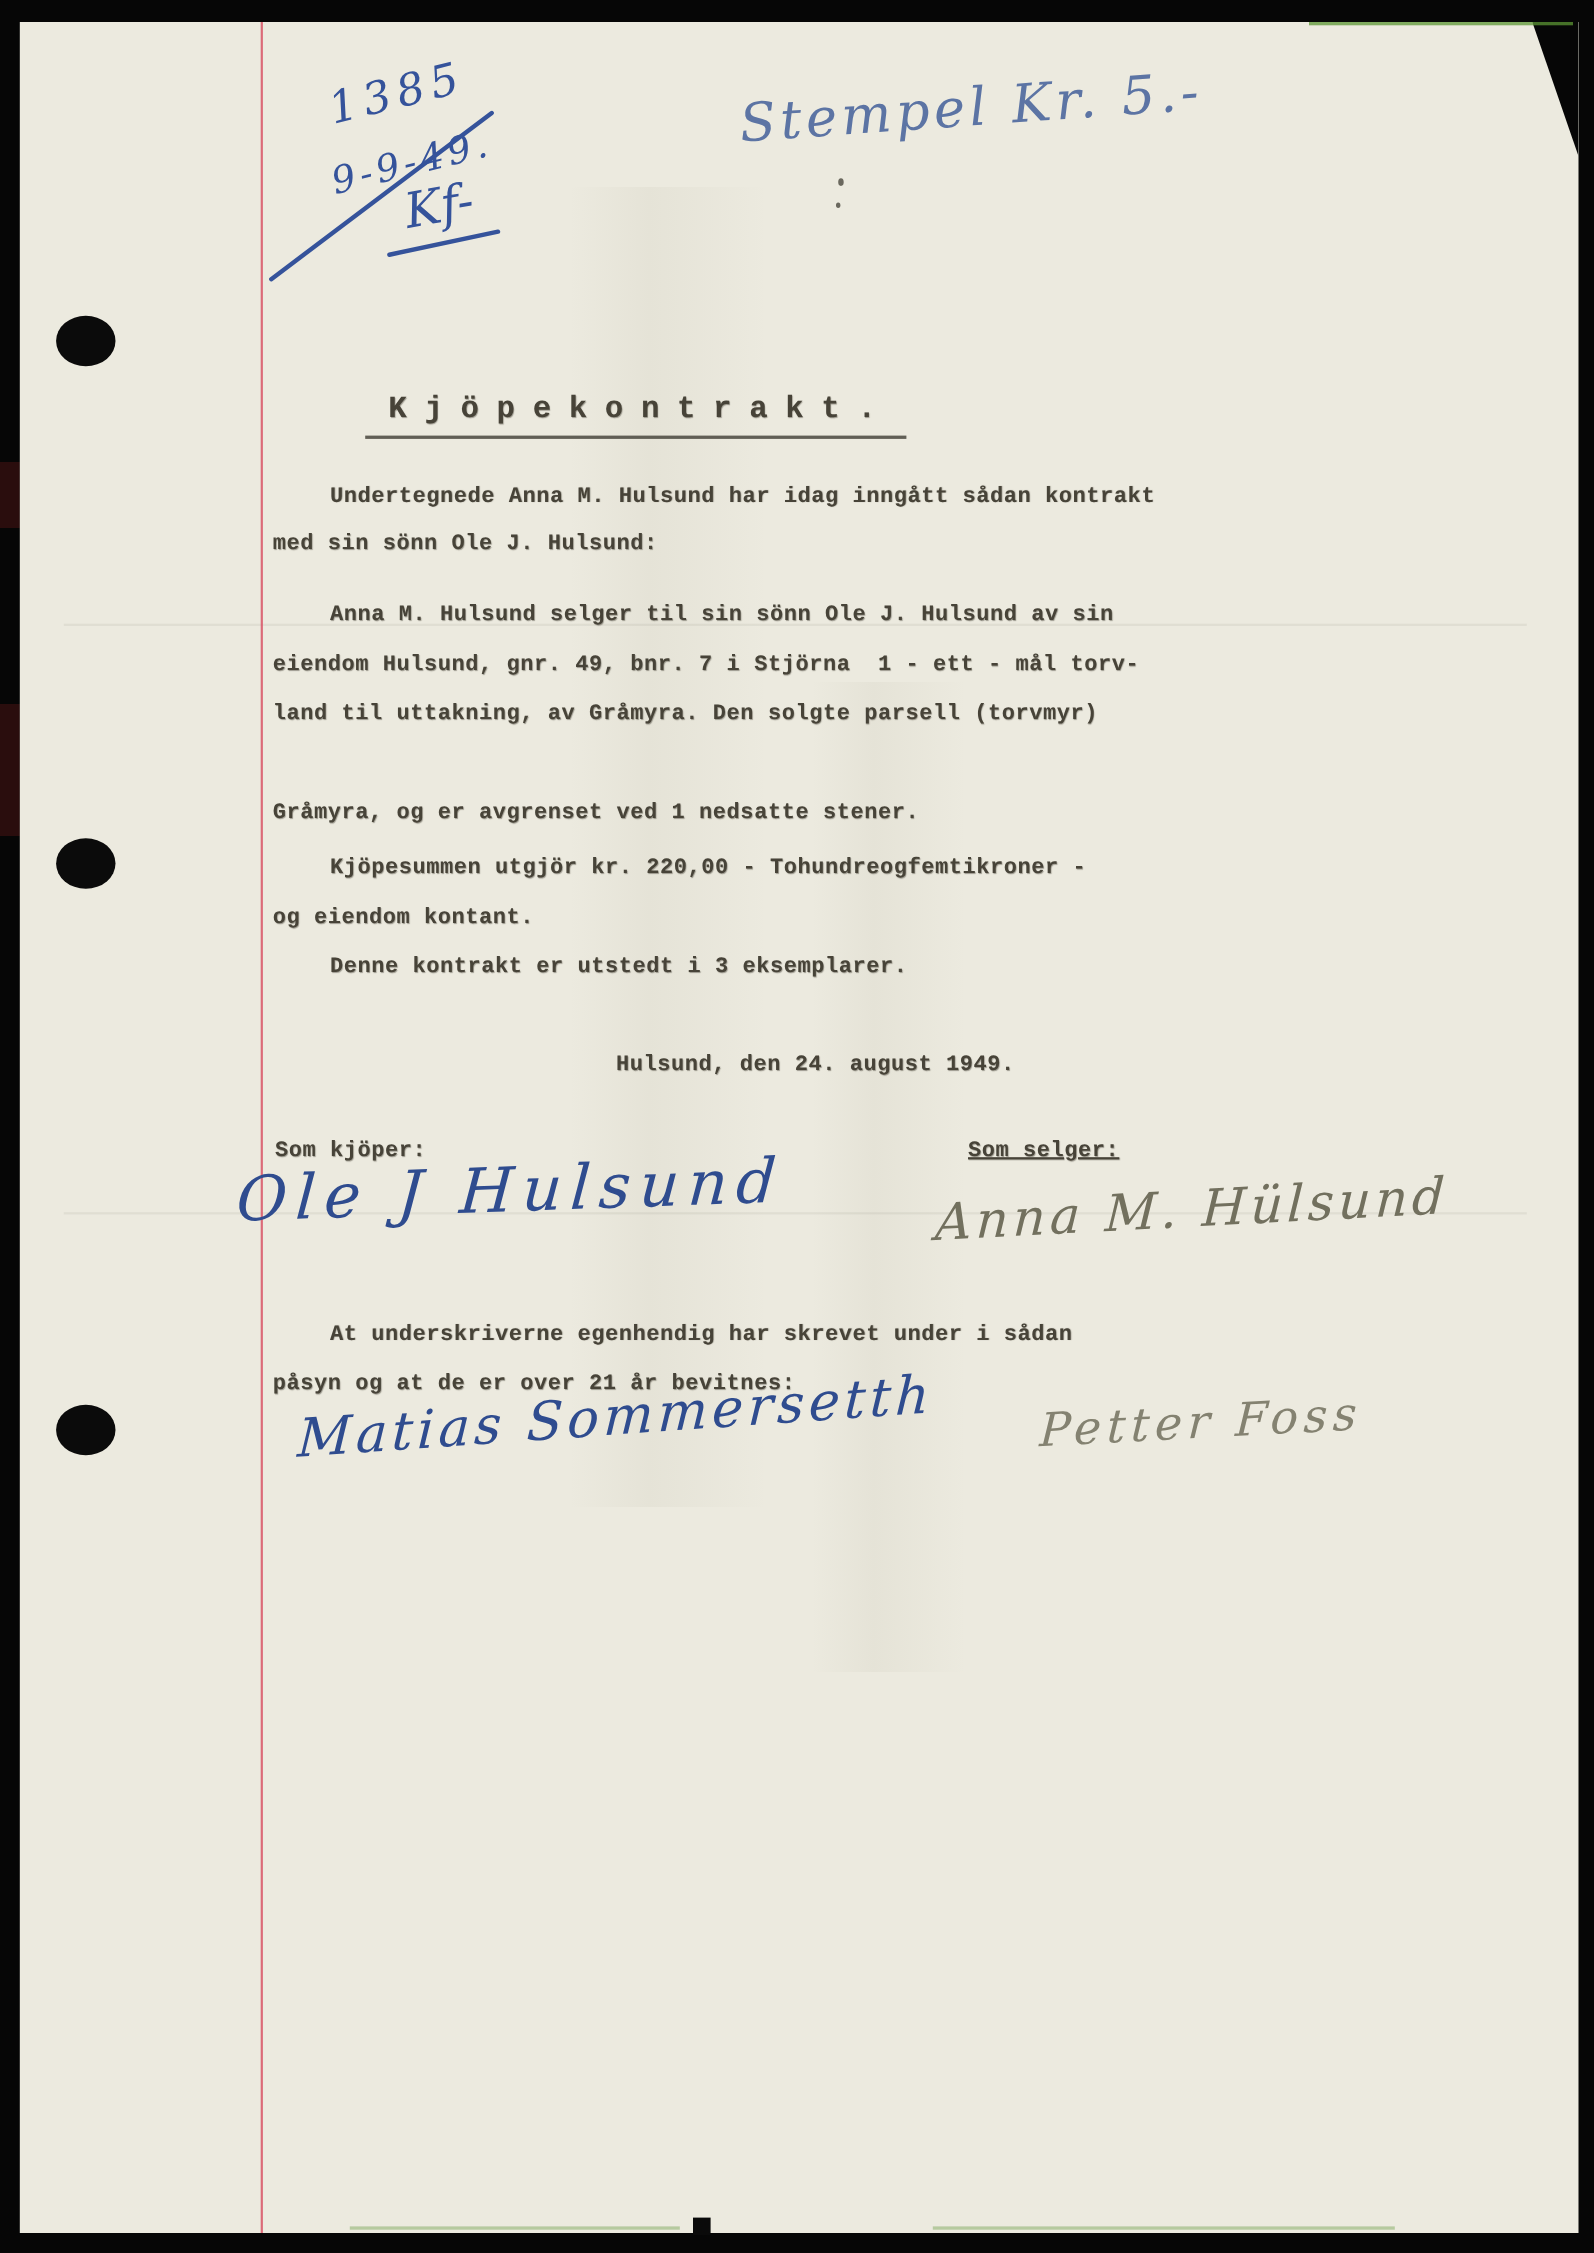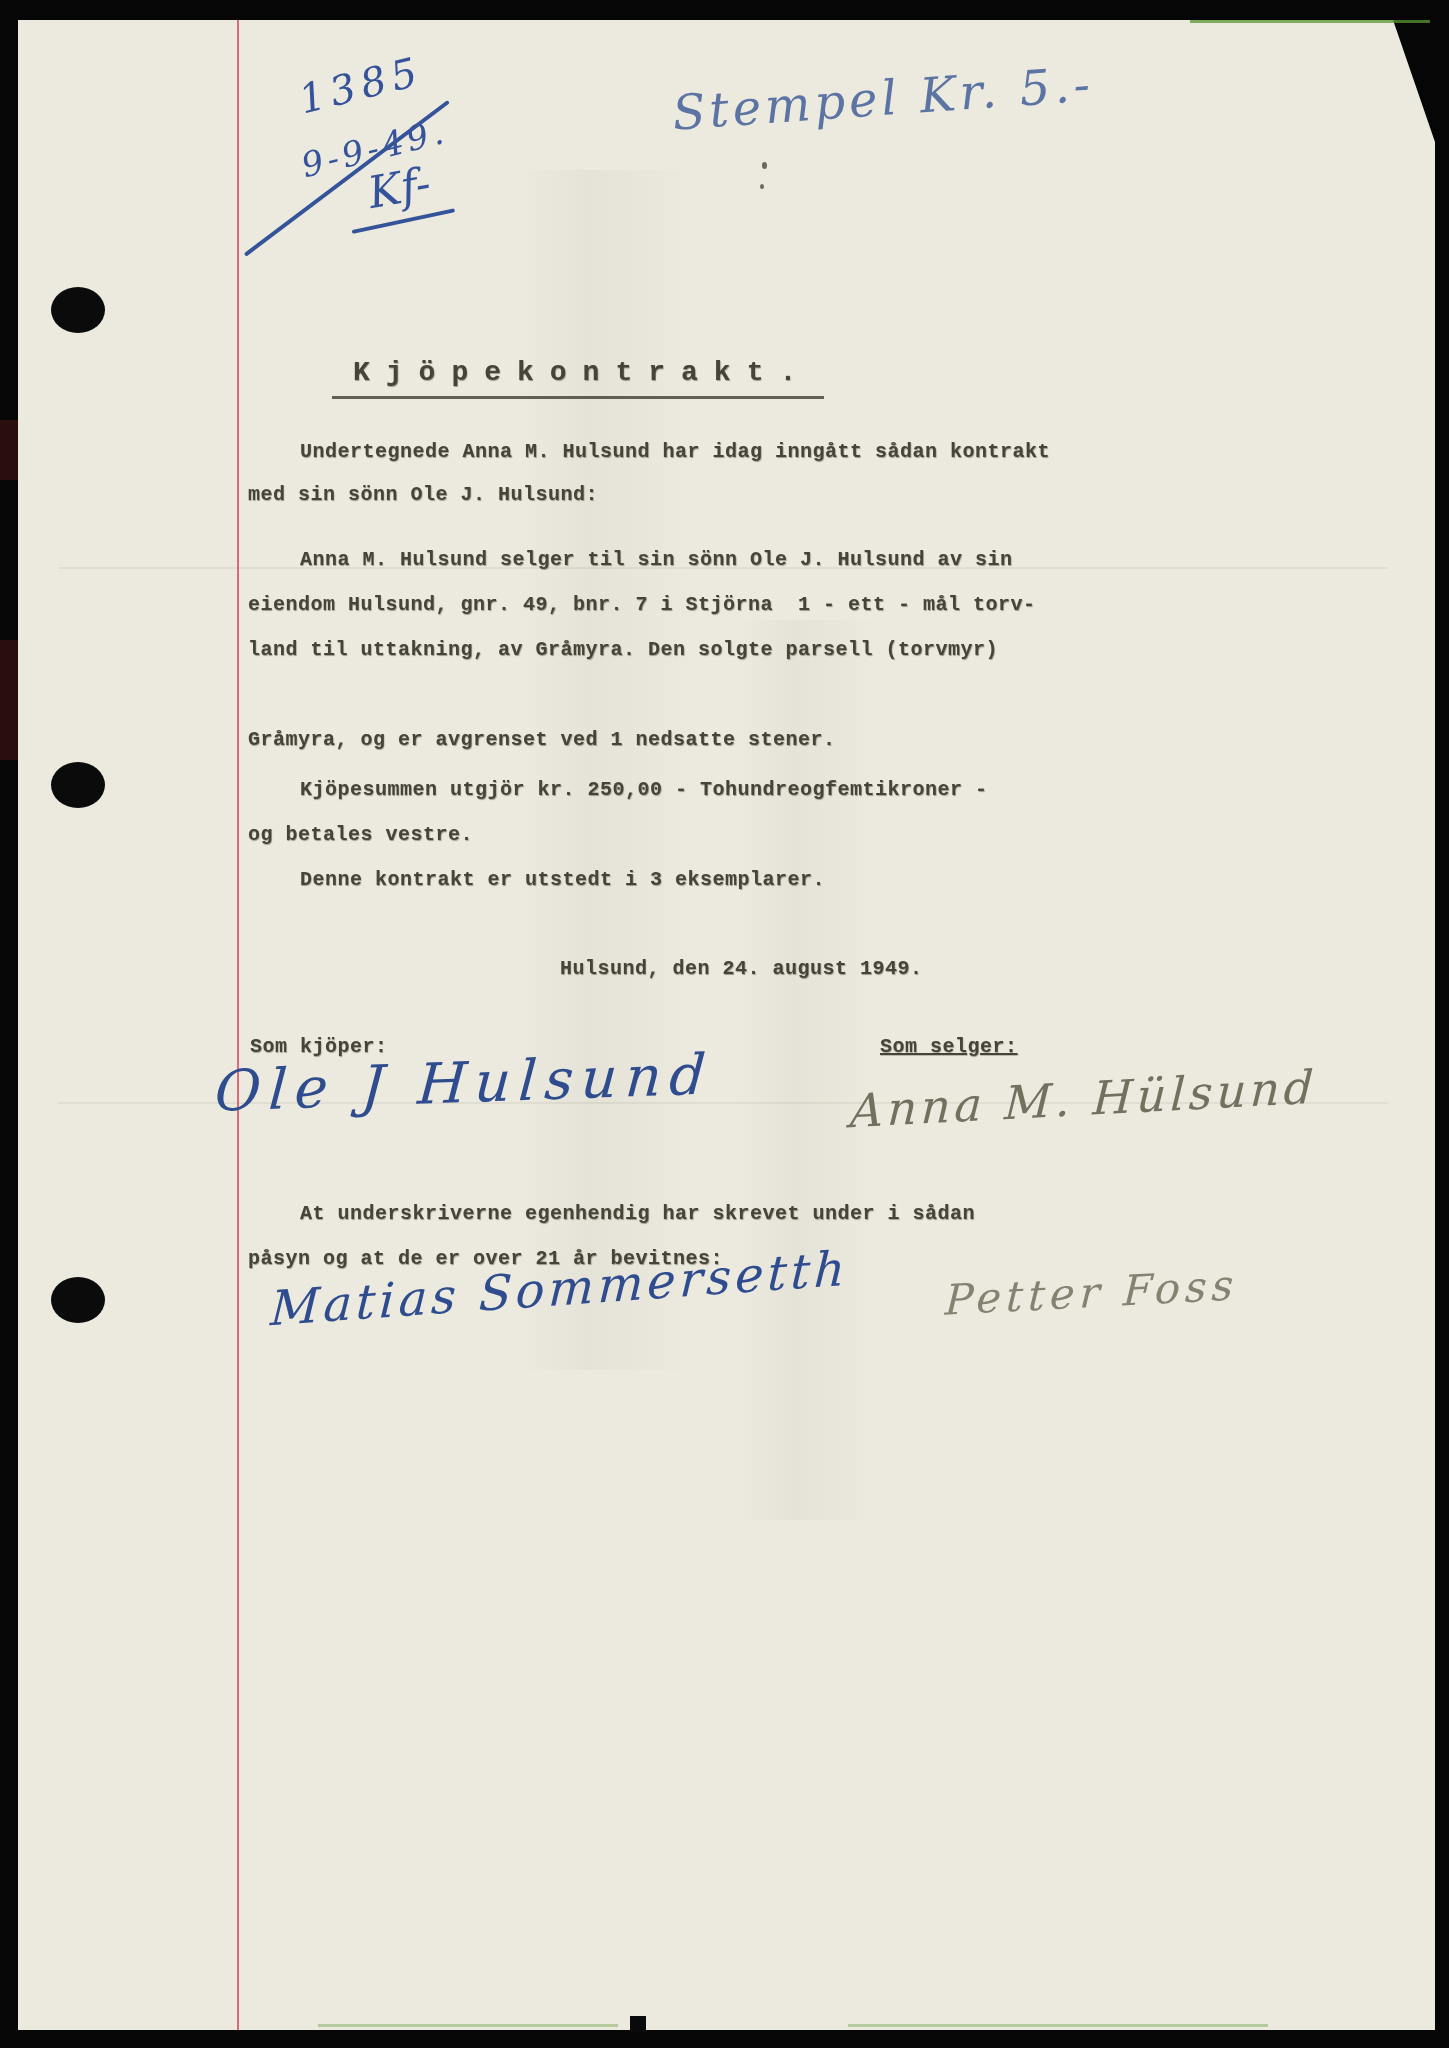--- a/index.html
+++ b/index.html
@@ -83,22 +83,22 @@
     <div class="title-underline" style="left:314px;top:376px;width:492px;"></div>
 
     <div class="tw" style="left:282px;top:420px;">Undertegnede Anna M. Hulsund har idag inngått sådan kontrakt</div>
     <div class="tw" style="left:230px;top:463px;">med sin sönn Ole J. Hulsund:</div>
 
     <div class="tw" style="left:282px;top:528px;">Anna M. Hulsund selger til sin sönn Ole J. Hulsund av sin</div>
     <div class="tw" style="left:230px;top:573px;">eiendom Hulsund, gnr. 49, bnr. 7 i Stjörna  1 - ett - mål torv-</div>
     <div class="tw" style="left:230px;top:618px;">land til uttakning, av Gråmyra. Den solgte parsell (torvmyr)</div>
     <div class="tw" style="left:230px;top:708px;">Gråmyra, og er avgrenset ved 1 nedsatte stener.</div>
 
-    <div class="tw" style="left:282px;top:758px;">Kjöpesummen utgjör kr. 250,00 - Tohundreogfemtikroner -</div>
-    <div class="tw" style="left:230px;top:803px;">og betales vestre.</div>
+    <div class="tw" style="left:282px;top:758px;">Kjöpesummen utgjör kr. 220,00 - Tohundreogfemtikroner -</div>
+    <div class="tw" style="left:230px;top:803px;">og eiendom kontant.</div>
     <div class="tw" style="left:282px;top:848px;">Denne kontrakt er utstedt i 3 eksemplarer.</div>
 
     <div class="tw" style="left:542px;top:937px;">Hulsund, den 24. august 1949.</div>
 
     <div class="tw" style="left:232px;top:1015px;">Som kjöper:</div>
     <div class="tw" style="left:862px;top:1015px;text-decoration:underline;">Som selger:</div>
 
     <div class="hand ink-sign" style="left:197px;top:1030px;font-size:56px;letter-spacing:8px;transform:rotate(-2deg) skewX(-6deg);">Ole J Hulsund</div>
     <div class="hand pencil" style="left:832px;top:1052px;font-size:46px;letter-spacing:4px;transform:rotate(-3deg) skewX(-6deg);">Anna M. Hülsund</div>
 

